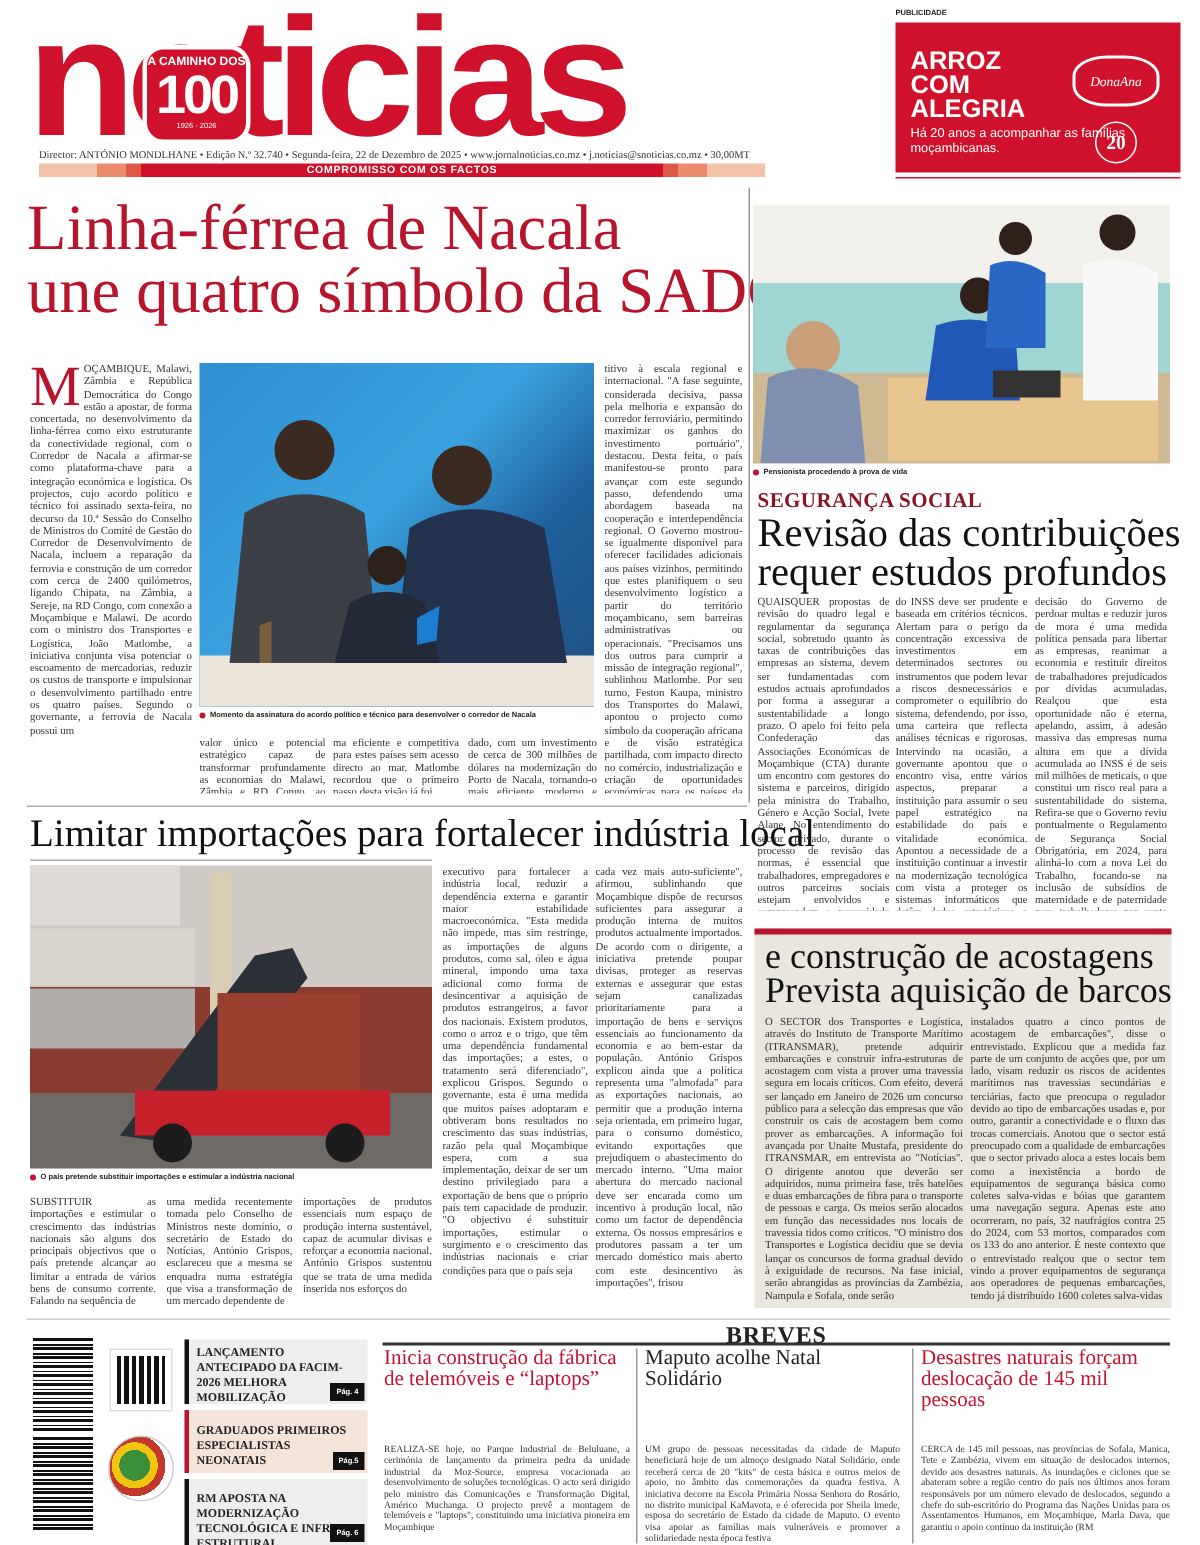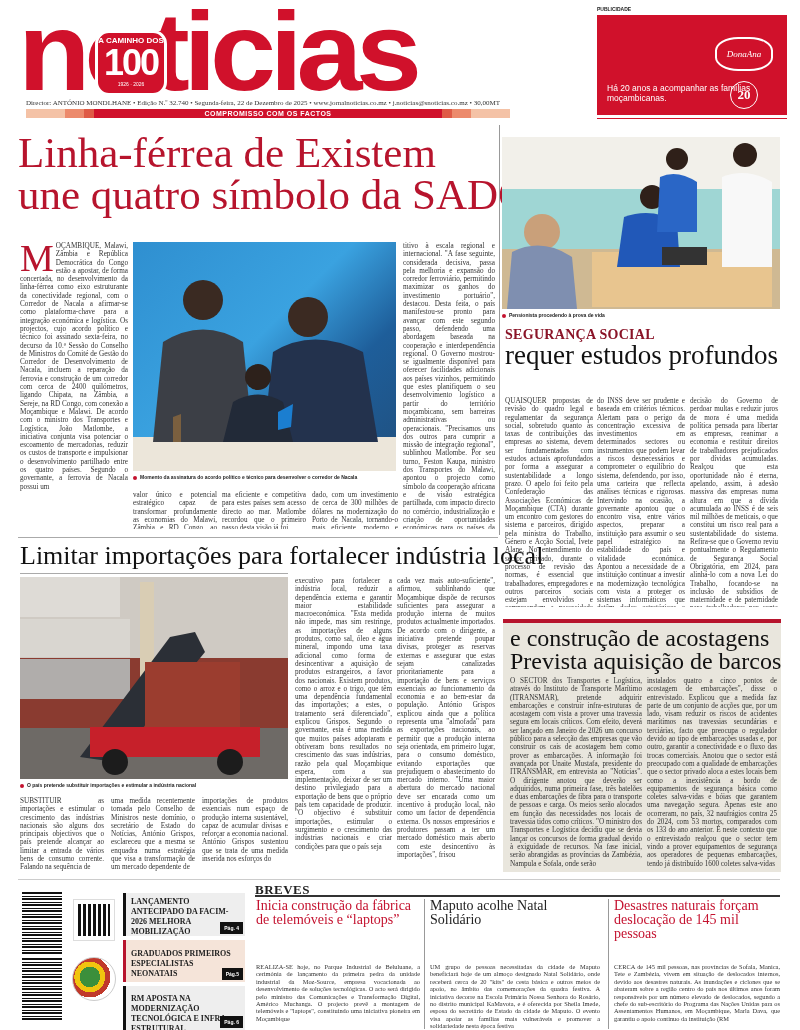--- a/index.html
+++ b/index.html
@@ -28,49 +28,54 @@
 .drop{float:left;font-size:38px;line-height:32px;color:#b7142d;margin-right:2px}
 .photo{position:absolute;overflow:hidden}
 .caption{position:absolute;font-family:"Liberation Sans",sans-serif;font-size:5px;font-weight:bold;color:#222}
 .cap-dot{display:inline-block;width:4px;height:4px;border-radius:50%;background:#c4122f;margin-right:3px;vertical-align:middle}
 .vrule{position:absolute;width:1px;background:#999}
 .hrule{position:absolute;height:1px;background:#aaa}
 .kicker{position:absolute;left:505px;top:327px;font-size:14px;font-weight:bold;color:#8a1428;letter-spacing:.3px}
 .h2{position:absolute;font-size:27px;line-height:26px;color:#111}
 .h3{position:absolute;font-size:26px;line-height:25px;color:#111}
 .boxed{position:absolute;left:503px;top:619px;width:278px;height:253px;background:#e9e6dd;border-top:4px solid #b7142d}
-.breves-title{position:absolute;left:255px;top:882px;width:525px;text-align:left;font-size:13px;font-weight:bold;letter-spacing:.5px}
+.breves-title{position:absolute;left:255px;top:882px;width:525px;text-align:center;font-size:16px;font-weight:bold;letter-spacing:.5px}
 .breves-rule{position:absolute;left:255px;top:895px;width:525px;height:2px;background:#333}
 .brh{position:absolute;font-size:14px;line-height:14px}
 .promo{position:absolute;left:123px;width:122px;background:#eeeeee;font-size:8px;font-weight:bold;line-height:10px;padding:4px 5px}
 .promo .pg{position:absolute;right:2px;bottom:2px;background:#111;color:#fff;font-family:"Liberation Sans",sans-serif;font-size:5px;padding:1px 4px}
 .barcode{position:absolute;background:repeating-linear-gradient(0deg,#111 0 2px,#fff 2px 3px,#111 3px 4px,#fff 4px 6px)}
 </style>
 </head>
 <body>
 
 <div class="mast-word">noticias</div>
 <div class="mast-badge">
   <div class="t1">A CAMINHO DOS</div>
   <div class="t2">100</div>
   <div class="t3">1926 · 2026</div>
 </div>
 <div class="infoline">Director: ANTÓNIO MONDLHANE • Edição N.º 32.740 • Segunda-feira, 22 de Dezembro de 2025 • www.jornalnoticias.co.mz • j.noticias@snoticias.co.mz • 30,00MT</div>
 <div class="slogan-bar">COMPROMISSO COM OS FACTOS</div>
 
 <div class="ad-label">PUBLICIDADE</div>
 <div class="ad">
+  <div class="h">
+    <div>ARROZ</div>
+      <div>COM</div>
+      <div>ALEGRIA</div>
+  </div>
   <div class="s">Há 20 anos a acompanhar as famílias moçambicanas.</div>
   <div class="logo">DonaAna</div>
   <div class="twenty">20</div>
 </div>
 <div class="ad-rule"></div>
 
 <div class="h1">
-  <div>Linha-férrea de Existem</div>
+  <div>Linha-férrea de Nacala</div>
   <div>une quatro símbolo da SADC</div>
 </div>
 
 <div class="col body" style="left:20px;top:242px;width:108px;height:278px;overflow:hidden">
   <span class="drop">M</span><span>OÇAMBIQUE, Malawi, Zâmbia e República Democrática do Congo estão a apostar, de forma concertada, no desenvolvimento da linha-férrea como eixo estruturante da conectividade regional, com o Corredor de Nacala a afirmar-se como plataforma-chave para a integração económica e logística. Os projectos, cujo acordo político e técnico foi assinado sexta-feira, no decurso da 10.ª Sessão do Conselho de Ministros do Comité de Gestão do Corredor de Desenvolvimento de Nacala, incluem a reparação da ferrovia e construção de um corredor com cerca de 2400 quilómetros, ligando Chipata, na Zâmbia, a Sereje, na RD Congo, com conexão a Moçambique e Malawi. De acordo com o ministro dos Transportes e Logística, João Matlombe, a iniciativa conjunta visa potenciar o escoamento de mercadorias, reduzir os custos de transporte e impulsionar o desenvolvimento partilhado entre os quatro países. Segundo o governante, a ferrovia de Nacala possui um</span>
 </div>
 
 <div class="photo" style="left:133px;top:242px;width:263px;height:229px;background:linear-gradient(135deg,#2f8fd0 0%,#3aa2e0 45%,#1e5e9a 70%,#20507f 100%)">
   <svg width="263" height="229">
     <rect x="0" y="195" width="263" height="34" fill="#ece6da"></rect>
@@ -108,20 +113,21 @@
     <path d="M5 172 L10 115 Q40 100 70 120 L75 172 Z" fill="#7f8fb0"></path>
     <rect x="160" y="110" width="45" height="18" fill="#333"></rect>
   </svg>
 </div>
 <div class="caption" style="left:502px;top:312px;width:278px">
   <span class="cap-dot"></span><span>Pensionista procedendo à prova de vida</span>
 </div>
 
 <div class="kicker">SEGURANÇA SOCIAL</div>
 <div class="h2" style="left:505px;top:342px">
+  <div>Revisão das contribuições</div>
   <div>requer estudos profundos</div>
 </div>
 <div class="col body" style="left:505px;top:397px;width:88px;height:210px;overflow:hidden">QUAISQUER propostas de revisão do quadro legal e regulamentar da segurança social, sobretudo quanto às taxas de contribuições das empresas ao sistema, devem ser fundamentadas com estudos actuais aprofundados por forma a assegurar a sustentabilidade a longo prazo. O apelo foi feito pela Confederação das Associações Económicas de Moçambique (CTA) durante um encontro com gestores do sistema e parceiros, dirigido pela ministra do Trabalho, Género e Acção Social, Ivete Alane. No entendimento do sector privado, durante o processo de revisão das normas, é essencial que trabalhadores, empregadores e outros parceiros sociais estejam envolvidos e compreendam a necessidade da reforma. Os empregadores entendem, igualmente, que a gestão da carteira de investimento</div>
 <div class="col body" style="left:597px;top:397px;width:88px;height:210px;overflow:hidden">do INSS deve ser prudente e baseada em critérios técnicos. Alertam para o perigo da concentração excessiva de investimentos em determinados sectores ou instrumentos que podem levar a riscos desnecessários e comprometer o equilíbrio do sistema, defendendo, por isso, uma carteira que reflecta análises técnicas e rigorosas. Intervindo na ocasião, a governante apontou que o encontro visa, entre vários aspectos, preparar a instituição para assumir o seu papel estratégico na estabilidade do país e vitalidade económica. Apontou a necessidade de a instituição continuar a investir na modernização tecnológica com vista a proteger os sistemas informáticos que detêm dados estratégicos e informação contributiva de milhões de pessoas e instituições. A ministra explicou que a</div>
 <div class="col body" style="left:690px;top:397px;width:88px;height:210px;overflow:hidden">decisão do Governo de perdoar multas e reduzir juros de mora é uma medida política pensada para libertar as empresas, reanimar a economia e restituir direitos de trabalhadores prejudicados por dívidas acumuladas. Realçou que esta oportunidade não é eterna, apelando, assim, à adesão massiva das empresas numa altura em que a dívida acumulada ao INSS é de seis mil milhões de meticais, o que constitui um risco real para a sustentabilidade do sistema. Refira-se que o Governo reviu pontualmente o Regulamento de Segurança Social Obrigatória, em 2024, para alinhá-lo com a nova Lei do Trabalho, focando-se na inclusão de subsídios de maternidade e de paternidade para trabalhadores por conta de outrem e por conta própria, estendendo a licença de maternidade para 90 dias</div>
 
 <div class="hrule" style="left:18px;top:537px;width:480px"></div>
 <div class="h3" style="left:20px;top:543px;font-size:26px;white-space:nowrap">Limitar importações para fortalecer indústria local</div>
 <div class="hrule" style="left:20px;top:573px;width:268px"></div>
 <div class="photo" style="left:20px;top:577px;width:268px;height:202px;background:linear-gradient(180deg,#cfcac3 0 40%,#8a3b30 40% 75%,#6e6a66 75%)">

